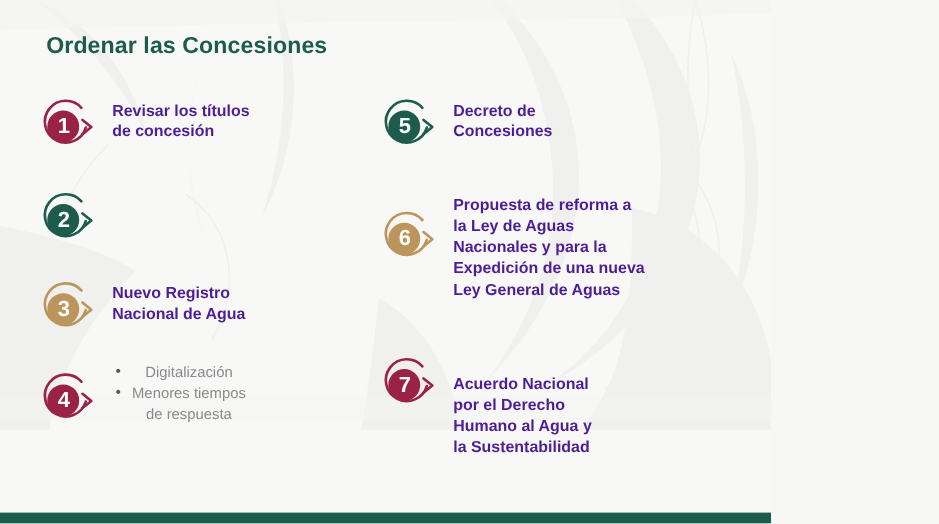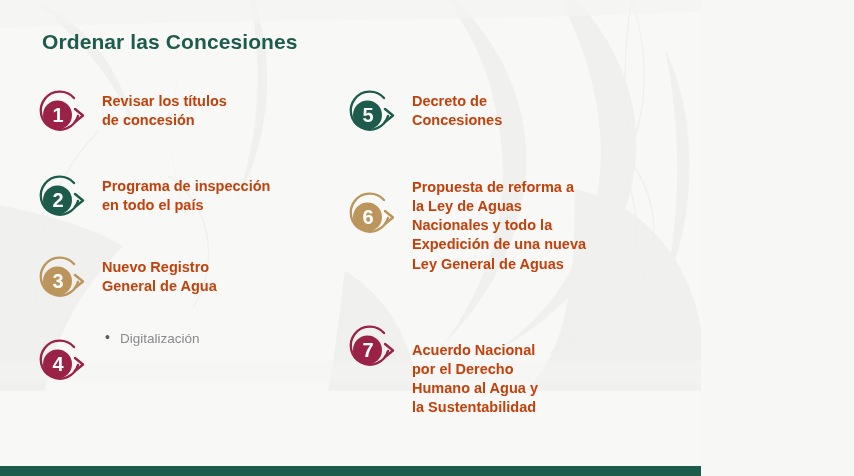--- a/index.html
+++ b/index.html
@@ -90,21 +90,21 @@
     padding-left: 1px;
     box-sizing: border-box;
   }
 
   .step-body {
     padding-left: 6px;
   }
   .step-title {
     font-size: 14.5px;
     font-weight: bold;
-    color: #c2410c;
+    color: #4c1d95;
     line-height: 1.32;
     white-space: pre-line;
   }
   .bullets {
     margin: 2px 0 0 0;
     padding: 0;
     list-style: none;
     text-align: center;
   }
   .bullets li {
@@ -175,53 +175,51 @@
 
   <div class="step" style="left:34px; top:177px;">
     <div class="badge">
       <svg viewBox="0 0 62 54">
         <path d="M40,10 A19,19 0 1 0 44,28" fill="none" stroke="#1d5c4c" stroke-width="2.4" stroke-linecap="round"></path>
         <path d="M41,21 L49,27.5 L41,34" fill="none" stroke="#1d5c4c" stroke-width="2.4" stroke-linecap="round" stroke-linejoin="round"></path>
         <circle cx="23.5" cy="27" r="14.5" fill="#1d5c4c"></circle>
       </svg>
       <div class="num">2</div>
     </div>
-    <div class="step-body">
-      <div class="step-title">Programa de inspección
-en todo el país</div>
-    </div>
   </div>
 
   <div class="step" style="left:34px; top:258px;">
     <div class="badge">
       <svg viewBox="0 0 62 54">
         <path d="M40,10 A19,19 0 1 0 44,28" fill="none" stroke="#bc955c" stroke-width="2.4" stroke-linecap="round"></path>
         <path d="M41,21 L49,27.5 L41,34" fill="none" stroke="#bc955c" stroke-width="2.4" stroke-linecap="round" stroke-linejoin="round"></path>
         <circle cx="23.5" cy="27" r="14.5" fill="#bc955c"></circle>
       </svg>
       <div class="num">3</div>
     </div>
     <div class="step-body">
       <div class="step-title">Nuevo Registro
-General de Agua</div>
+Nacional de Agua</div>
     </div>
   </div>
 
   <div class="step" style="left:34px; top:327px;">
     <div class="badge" style="margin-top:10px;">
       <svg viewBox="0 0 62 54">
         <path d="M40,10 A19,19 0 1 0 44,28" fill="none" stroke="#9b2247" stroke-width="2.4" stroke-linecap="round"></path>
         <path d="M41,21 L49,27.5 L41,34" fill="none" stroke="#9b2247" stroke-width="2.4" stroke-linecap="round" stroke-linejoin="round"></path>
         <circle cx="23.5" cy="27" r="14.5" fill="#9b2247"></circle>
       </svg>
       <div class="num" style="height:54px;">4</div>
     </div>
     <div class="step-body">
       <ul class="bullets">
         <li>Digitalización</li>
+        <li>Menores tiempos
+de respuesta</li>
       </ul>
     </div>
   </div>
 
   <div class="step" style="left:344px; top:92px;">
     <div class="badge">
       <svg viewBox="0 0 62 54">
         <path d="M40,10 A19,19 0 1 0 44,28" fill="none" stroke="#1d5c4c" stroke-width="2.4" stroke-linecap="round"></path>
         <path d="M41,21 L49,27.5 L41,34" fill="none" stroke="#1d5c4c" stroke-width="2.4" stroke-linecap="round" stroke-linejoin="round"></path>
         <circle cx="23.5" cy="27" r="14.5" fill="#1d5c4c"></circle>
@@ -239,21 +237,21 @@
       <svg viewBox="0 0 62 54">
         <path d="M40,10 A19,19 0 1 0 44,28" fill="none" stroke="#bc955c" stroke-width="2.4" stroke-linecap="round"></path>
         <path d="M41,21 L49,27.5 L41,34" fill="none" stroke="#bc955c" stroke-width="2.4" stroke-linecap="round" stroke-linejoin="round"></path>
         <circle cx="23.5" cy="27" r="14.5" fill="#bc955c"></circle>
       </svg>
       <div class="num">6</div>
     </div>
     <div class="step-body">
       <div class="step-title">Propuesta de reforma a
 la Ley de Aguas
-Nacionales y todo la
+Nacionales y para la
 Expedición de una nueva
 Ley General de Aguas</div>
     </div>
   </div>
 
   <div class="step" style="left:344px; top:327px;">
     <div class="badge">
       <svg viewBox="0 0 62 54">
         <path d="M40,10 A19,19 0 1 0 44,28" fill="none" stroke="#9b2247" stroke-width="2.4" stroke-linecap="round"></path>
         <path d="M41,21 L49,27.5 L41,34" fill="none" stroke="#9b2247" stroke-width="2.4" stroke-linecap="round" stroke-linejoin="round"></path>

